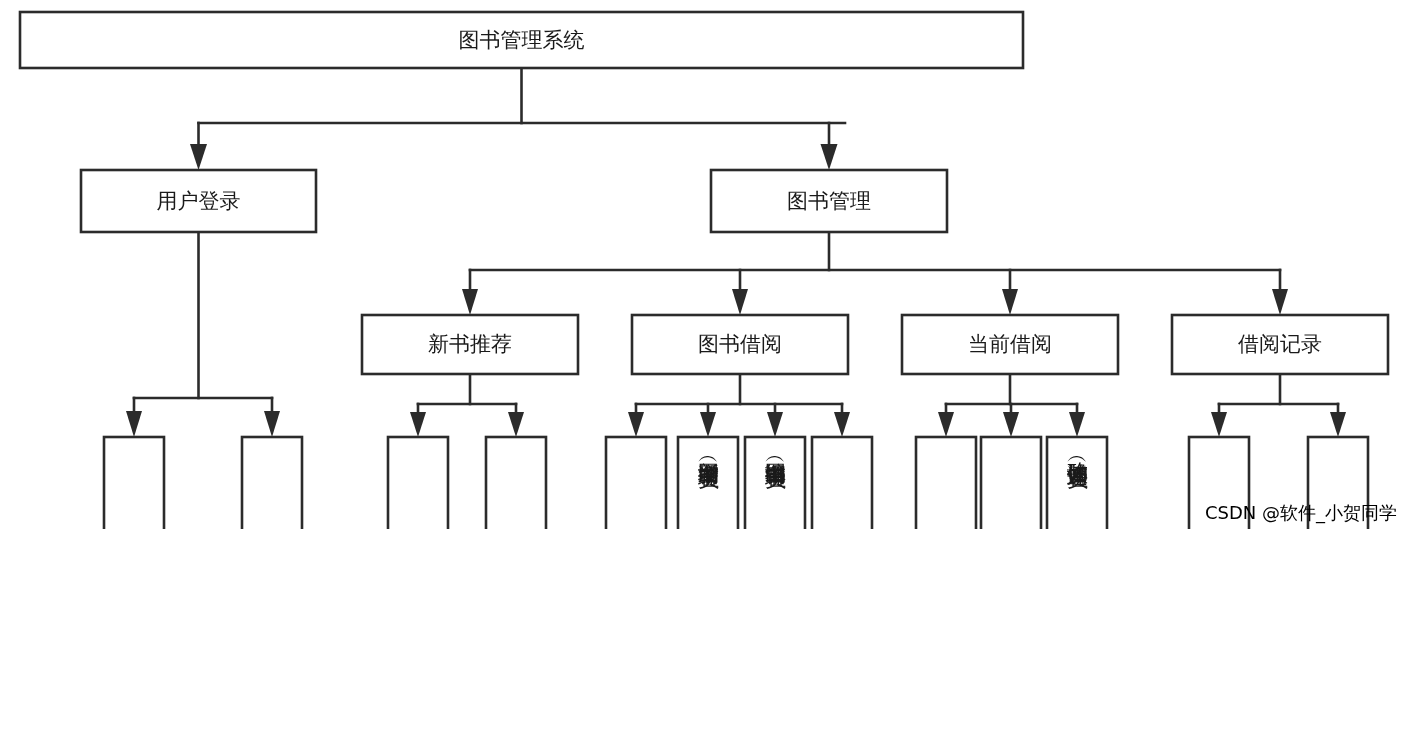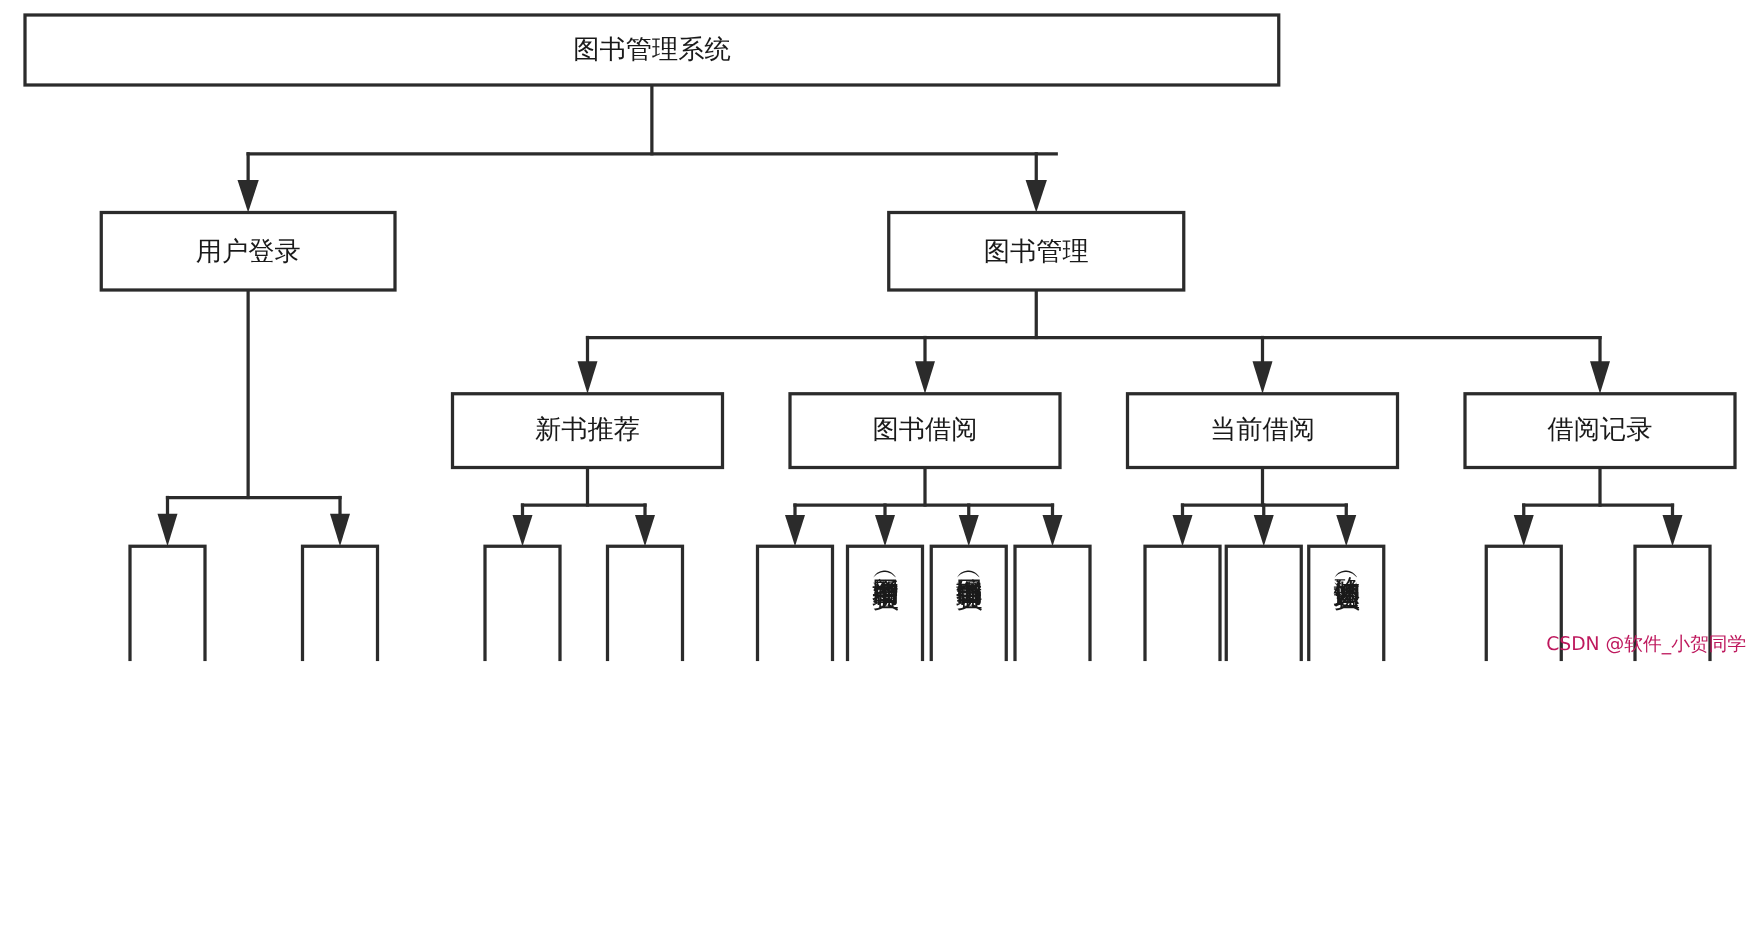--- a/index.html
+++ b/index.html
@@ -62,22 +62,22 @@
     color: #1a1a1a;
     letter-spacing: 1px;
     white-space: nowrap;
     text-align: center;
   }
   .watermark {
     position: absolute;
     right: 8px;
     bottom: 4px;
     font-family: "DejaVu Sans", "Liberation Sans", sans-serif;
-    font-size: 15px;
-    color: #be185d;
+    font-size: 18px;
+    color: #000000;
     white-space: nowrap;
     user-select: none;
   }
 </style>
 </head>
 <body>
 
 <div id="diagram-root">
 
   <svg id="tree-svg" viewBox="0 0 1405 747" xmlns="http://www.w3.org/2000/svg">

